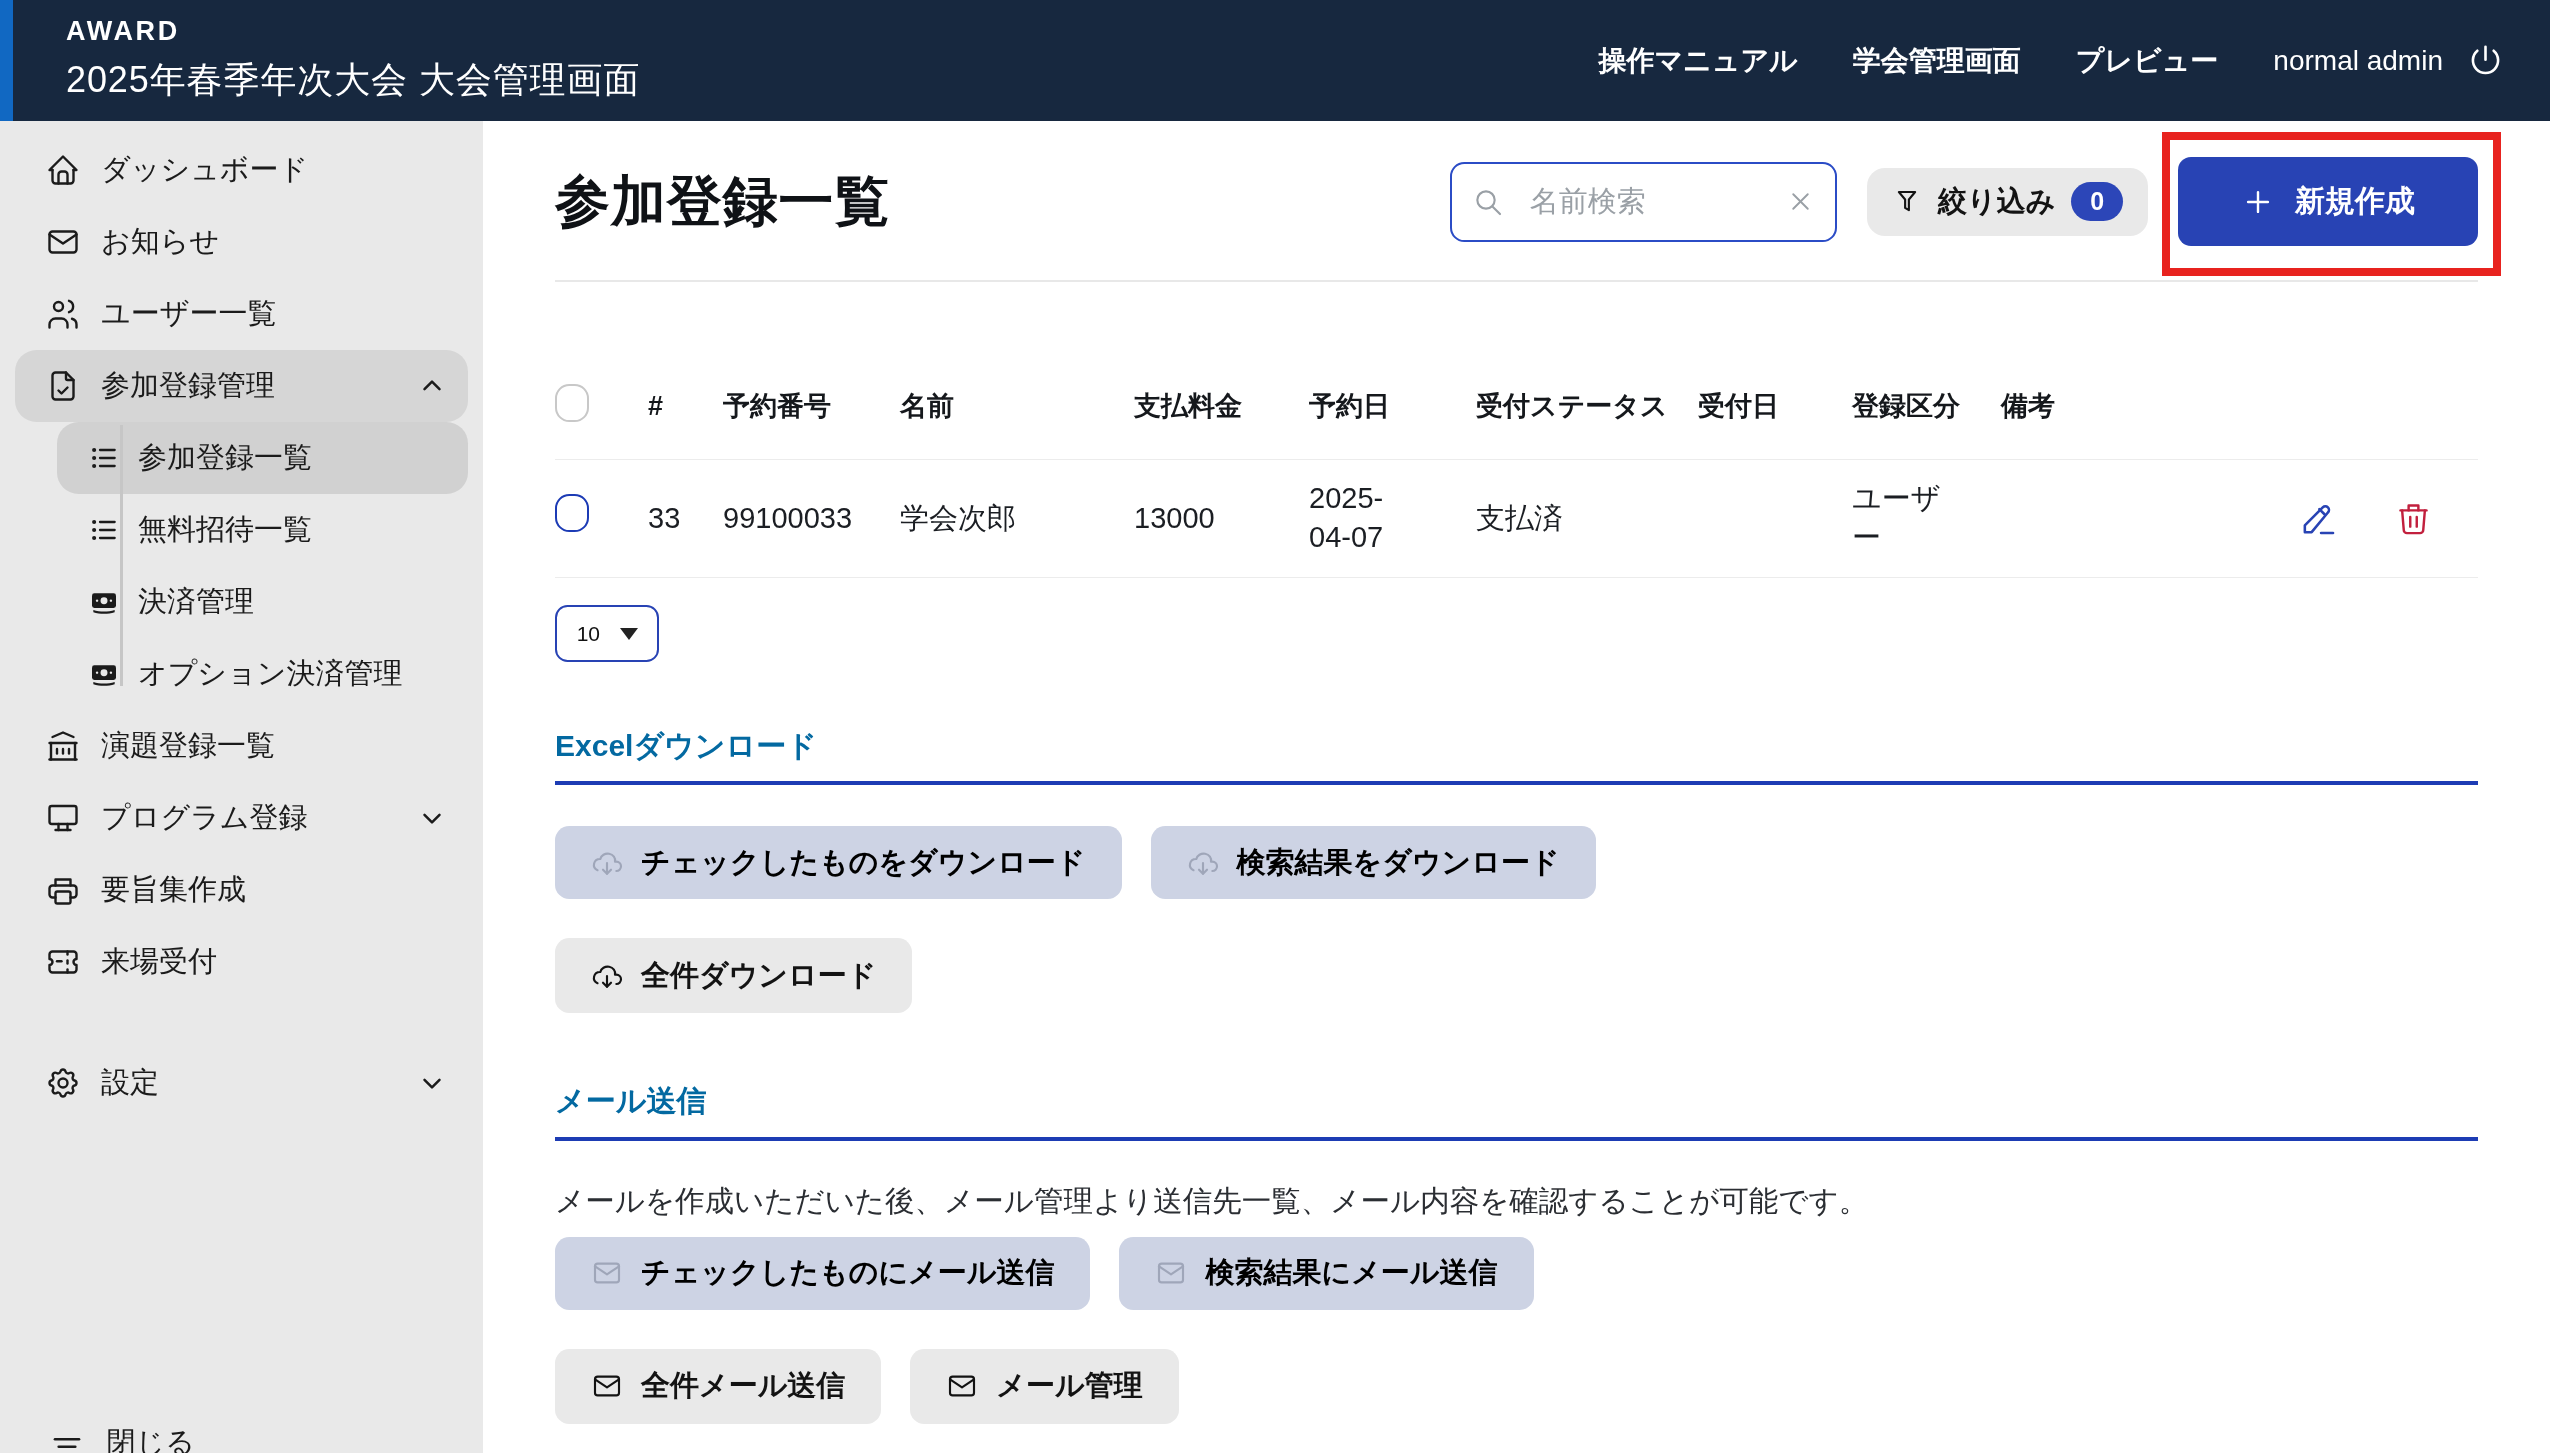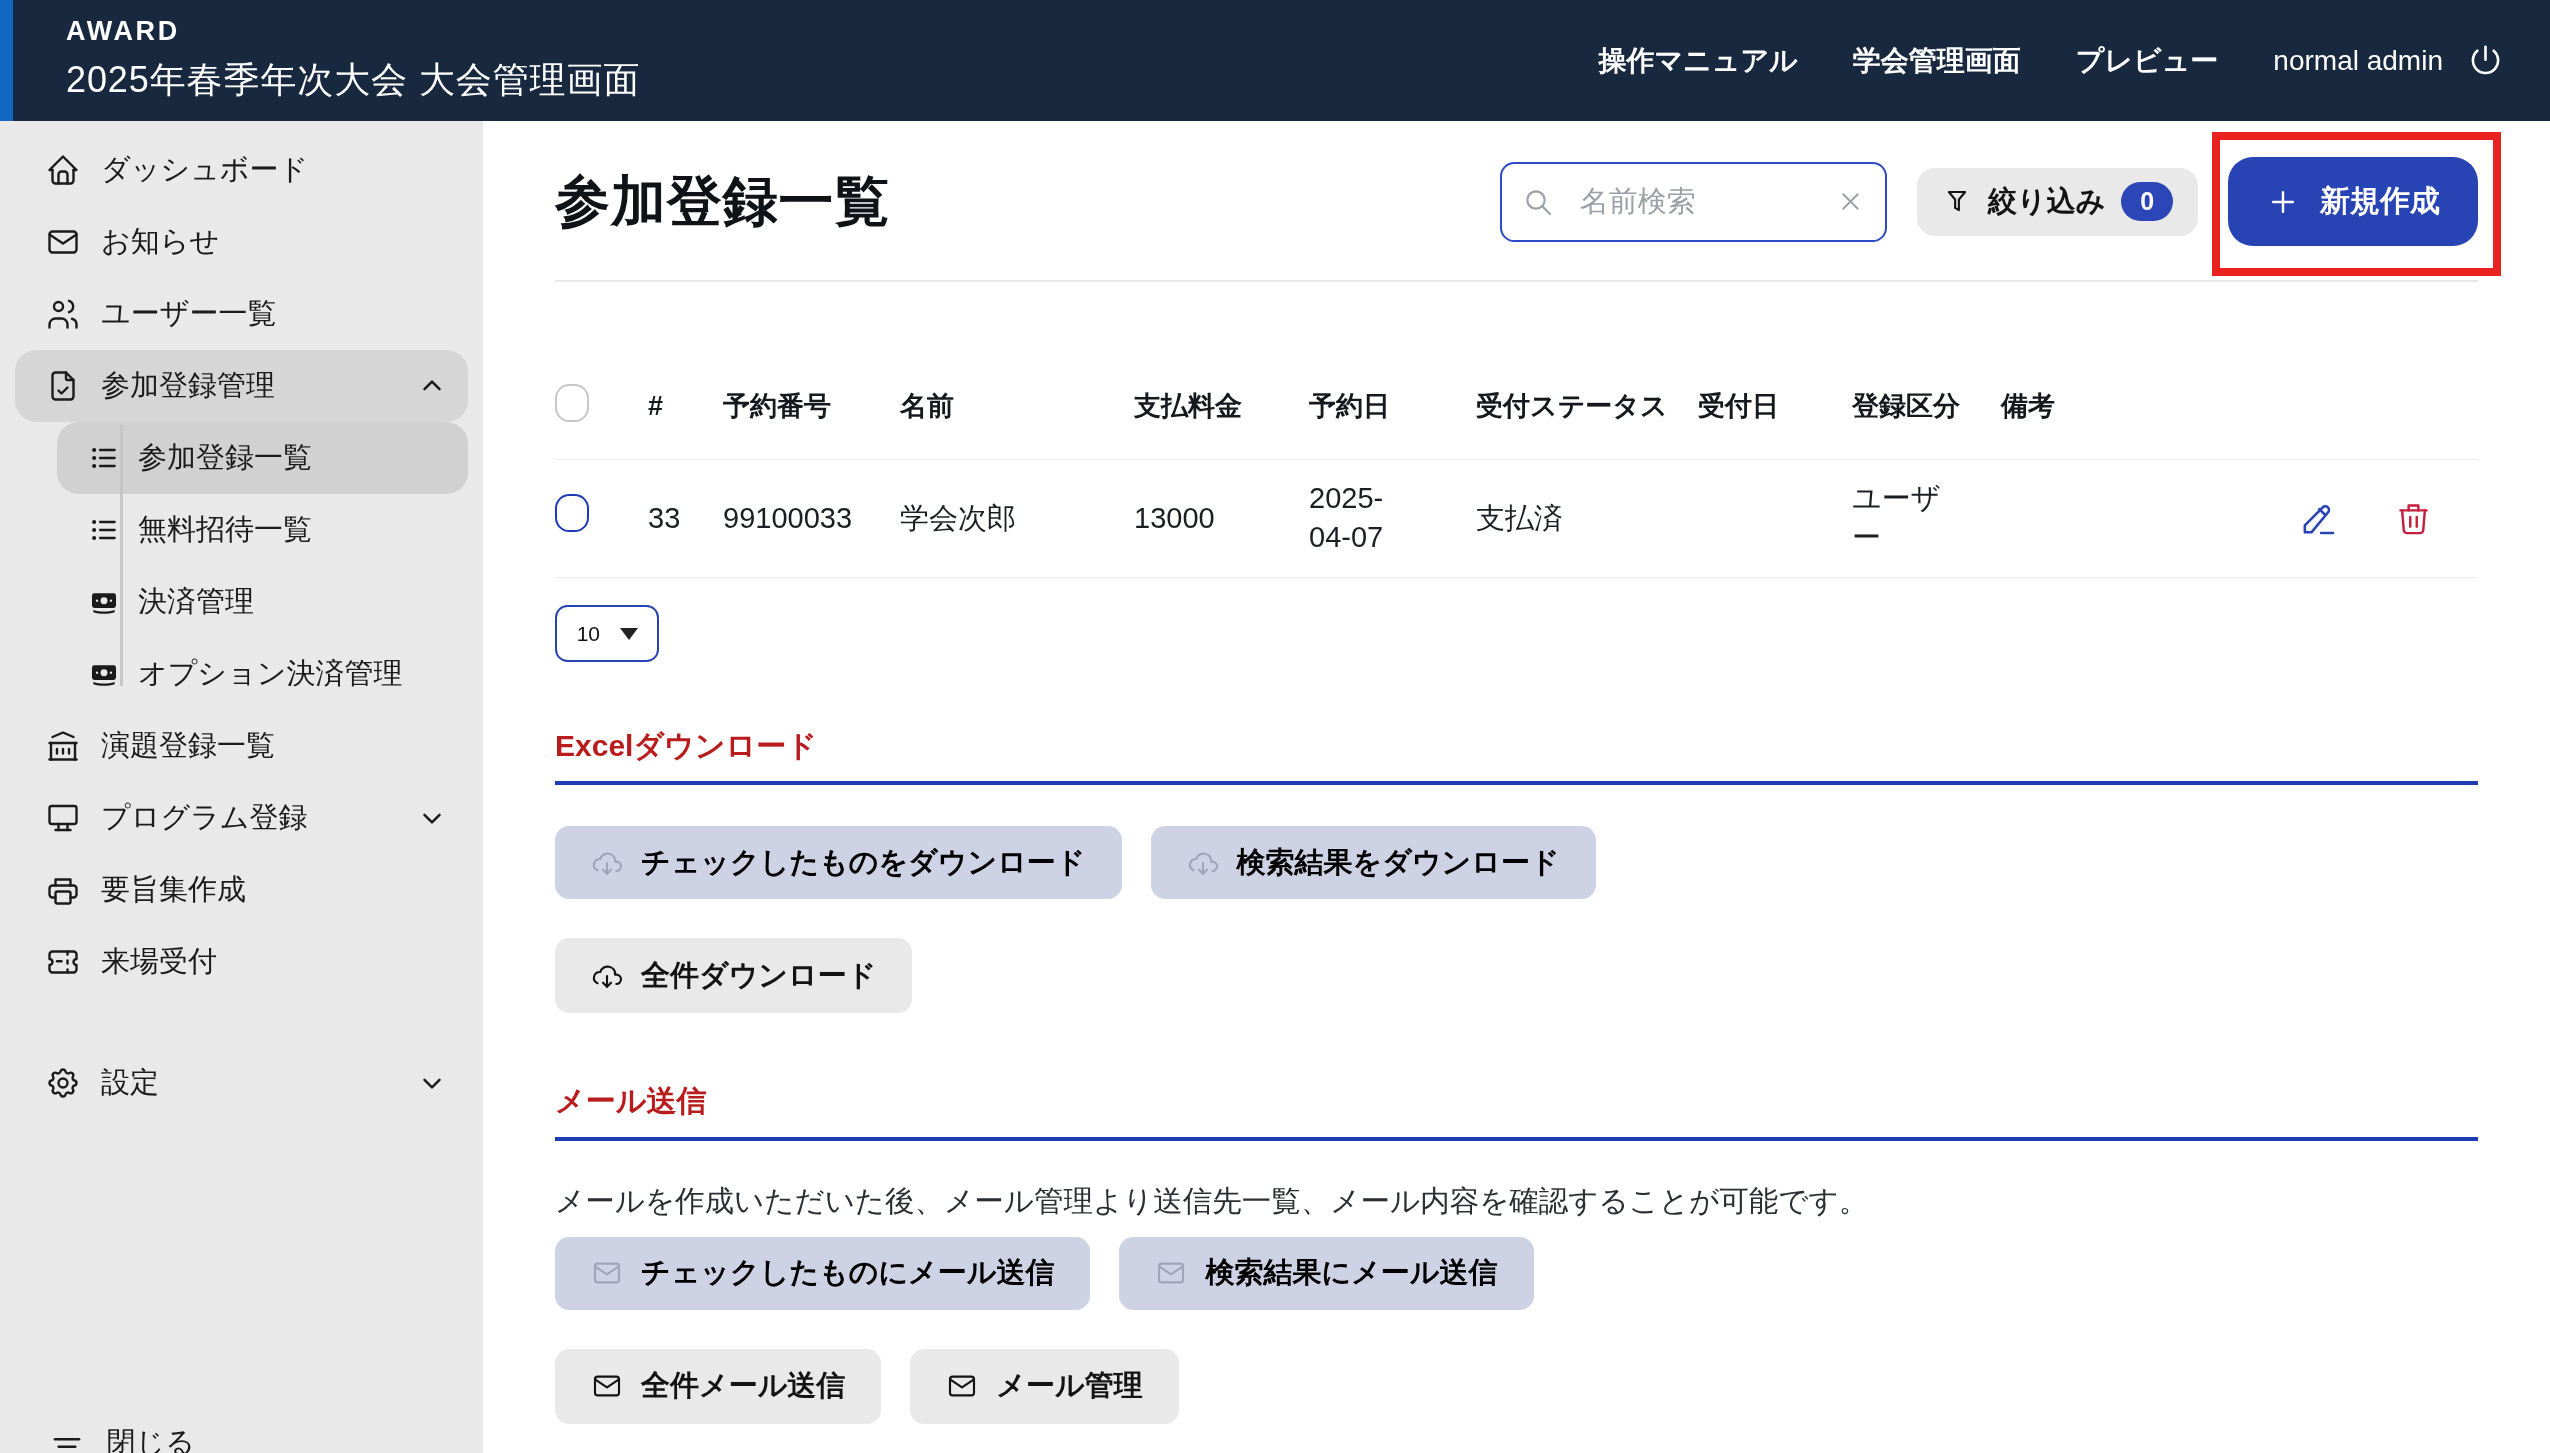--- a/index.html
+++ b/index.html
@@ -62,22 +62,22 @@
     gap:16px; background:#e9e9e9; border:none; border-radius:18px;
     font-size:29px; font-weight:700; color:#131313; cursor:pointer;
     font-family:inherit; }
   .badge { min-width:52px; height:39px; padding:0 9px; border-radius:19.7px;
     background:#2c46b8; color:#fff; font-size:25px; font-weight:600;
     display:inline-flex; align-items:center; justify-content:center; }
 
   .create-wrap { position:relative; }
   .red-annotation { position:absolute; left:-16px; top:-25px; right:-23px;
     bottom:-29.5px; border:8px solid #e8231f; pointer-events:none; z-index:5; }
-  .create-btn { display:flex; align-items:center; height:89px; padding:0 38px;
-    gap:19.7px; background:#2843b4; color:#fff; border:none; border-radius:25px;
+  .create-btn { display:flex; align-items:center; height:89px; padding:0 63px;
+    gap:19.7px; background:#2843b4; color:#fff; border:none; border-radius:13px;
     font-size:30px; font-weight:600; cursor:pointer; font-family:inherit; }
 
   .divider { height:1.8px; background:#e8e8e8; margin-top:34px; }
 
   
   table { width:100%; border-collapse:collapse; table-layout:fixed;
     margin-top:63px; }
   th { font-size:27px; font-weight:700; color:#15181c; text-align:left;
     white-space:nowrap; padding:39px 0 30px 0; border-bottom:1.8px solid #ececec; }
   td { font-size:29px; color:#1b1e23; padding:19.7px 0; vertical-align:middle;
@@ -91,21 +91,21 @@
     gap:55px; padding-right:45px; }
   .action { cursor:pointer; }
 
   .page-size { display:inline-flex; align-items:center; gap:19.7px; height:57px;
     padding:0 19.7px; margin-top:27px; border:2.2px solid #2843b4;
     border-radius:12.5px; font-size:21px; color:#111; cursor:pointer; }
   .caret-down { width:0; height:0; border-left:9.8px solid transparent;
     border-right:9.8px solid transparent; border-top:12.5px solid #222; }
 
   
-  .section-title { font-size:30px; font-weight:700; color:#b91c1c;
+  .section-title { font-size:30px; font-weight:700; color:#0369a1;
     padding-bottom:14.3px; border-bottom:4.5px solid #1d3cb4; }
   .excel-title { margin-top:64px; }
   .mail-title { margin-top:68px; }
   .btn-row { display:flex; gap:29px; }
   .row-1 { margin-top:41px; }
   .row-2 { margin-top:39px; }
   .row-3 { margin-top:15px; }
   .btn { display:inline-flex; align-items:center; gap:18px; height:73px;
     padding:0 36px; border:none; border-radius:14.3px; font-size:29px;
     font-weight:700; font-family:inherit; }

